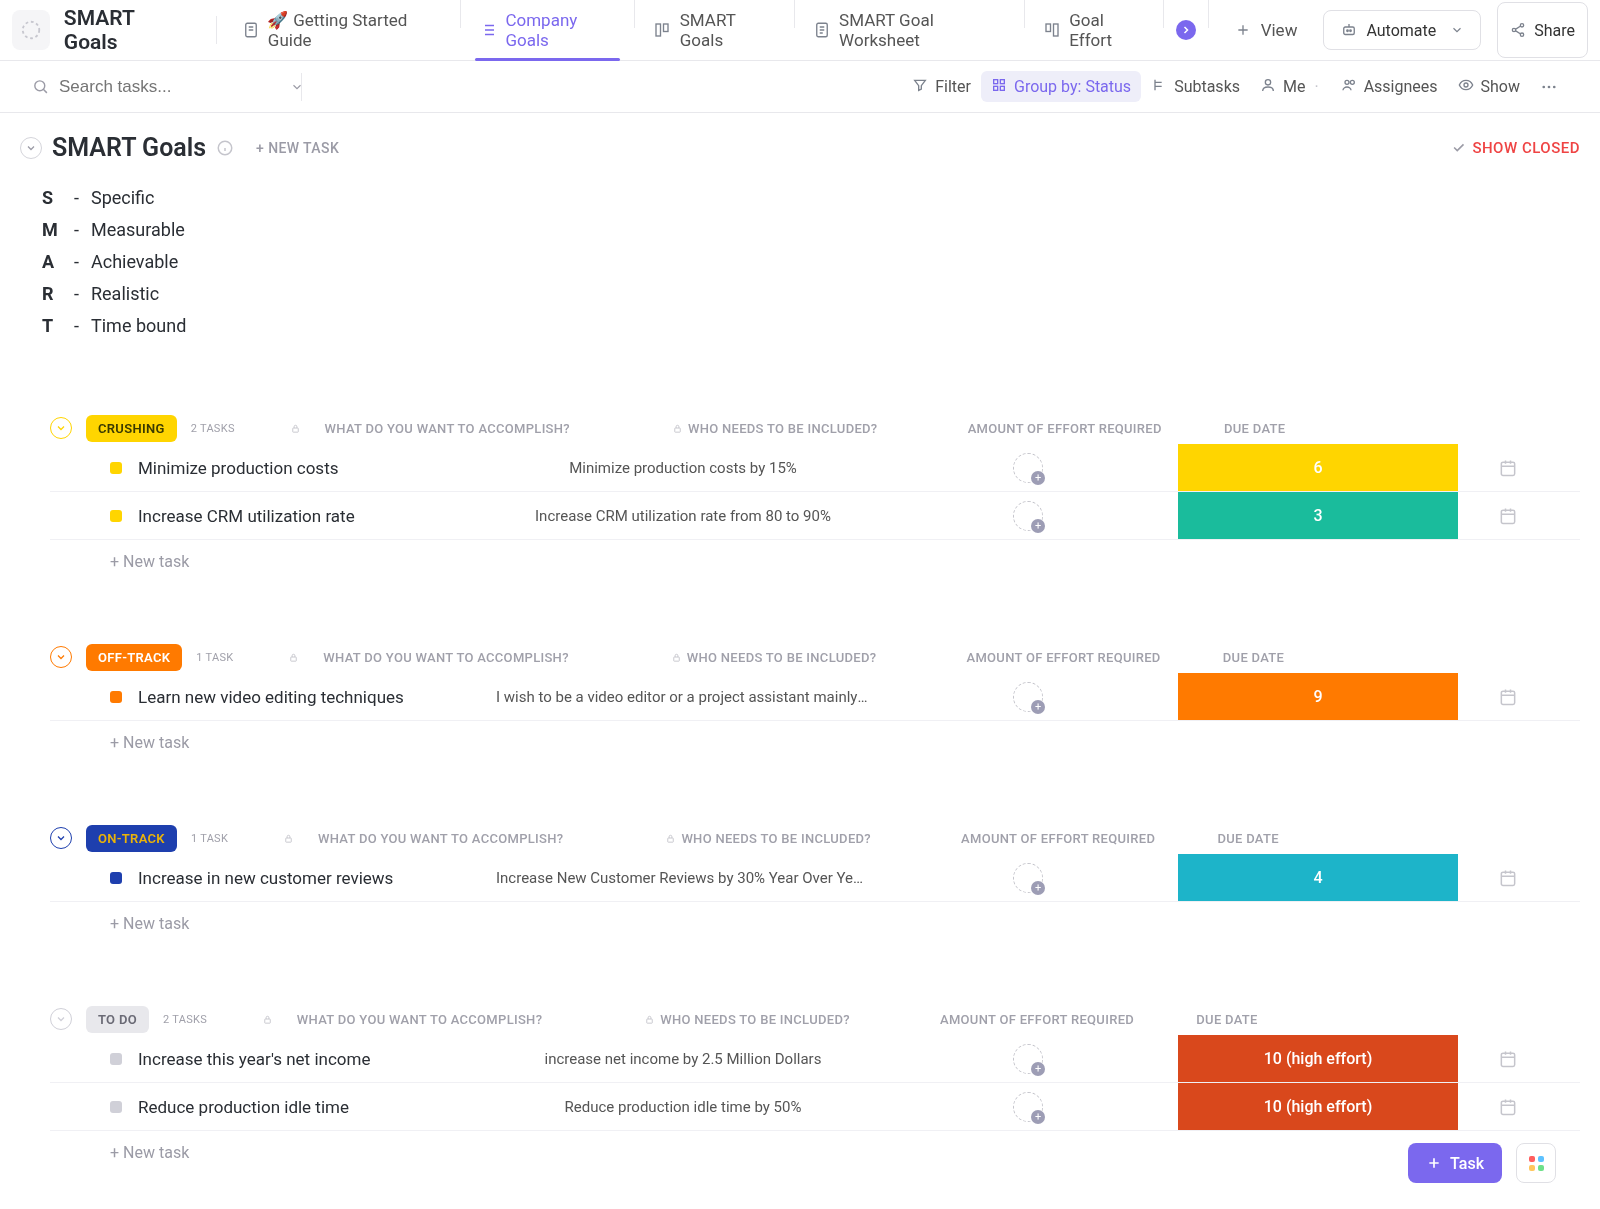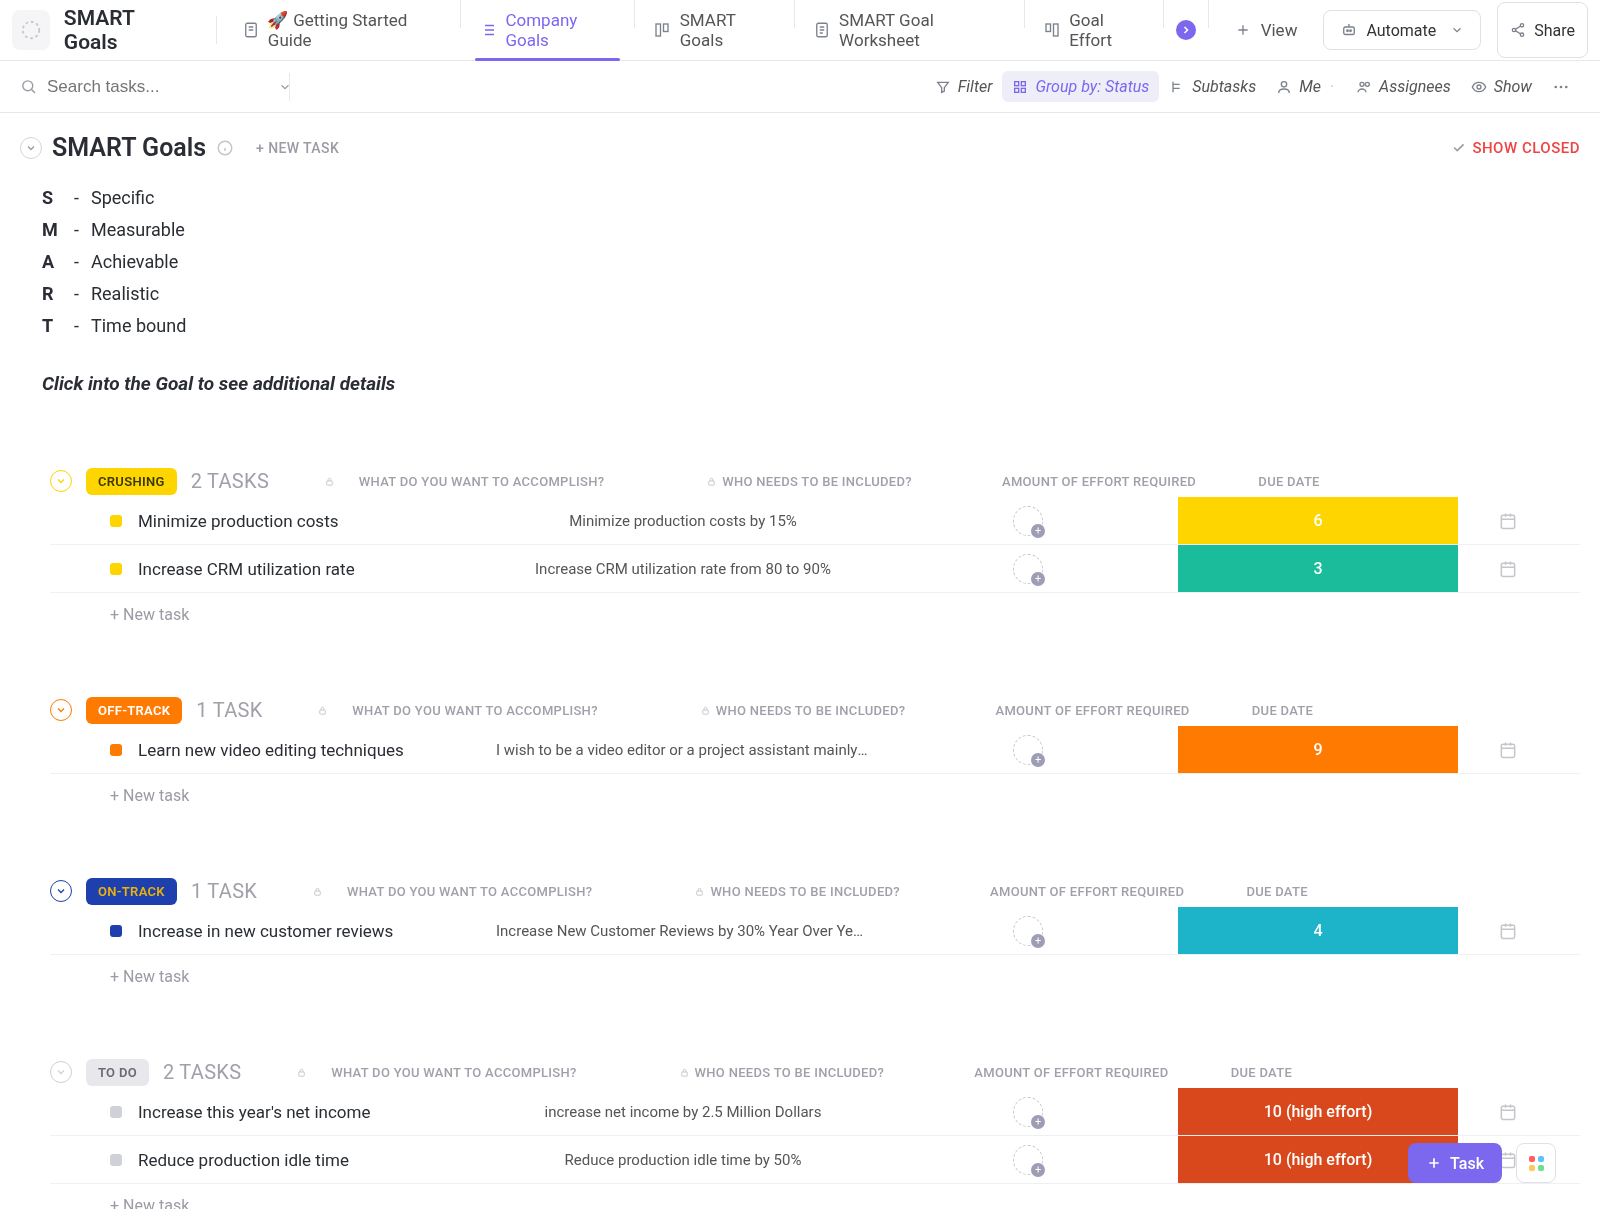--- a/index.html
+++ b/index.html
@@ -12,41 +12,41 @@
 .tab { display:flex; align-items:center; gap:8px; padding:0 14px; height:60px; font-size:17px; color:#555; cursor:pointer; position:relative;}
 .tab.active { color:#7b68ee;}
 .tab.active::after{content:""; position:absolute; left:10px; right:10px; bottom:-1px; height:3px; background:#7b68ee; border-radius:2px;}
 .tab-ico{width:20px;height:20px;display:flex;align-items:center;justify-content:center;color:#7c828d;}
 .tab.active .tab-ico{color:#7b68ee;}
 .circle-purple{width:20px;height:20px;border-radius:50%;background:#7b68ee;display:flex;align-items:center;justify-content:center;}
 .circle-purple svg{stroke:#fff;}
 .spacer{flex:1;}
 .btn-outline{display:flex;align-items:center;gap:8px;height:40px;padding:0 16px;border:1px solid #e0e0e5;border-radius:8px;font-size:16px;color:#333;cursor:pointer;background:#fff;}
 .btn-outline.small{height:56px;padding:0 12px;justify-content:flex-end;}
-.subbar{display:flex;align-items:center;height:52px;padding:0 20px;border-bottom:1px solid #e8e8ec;}
+.subbar{display:flex;align-items:center;height:52px;padding:0 32px;border-bottom:1px solid #e8e8ec;}
 .search-wrap{display:flex;align-items:center;gap:10px;color:#aaa;font-size:17px;width:265px;}
 .search-wrap input{border:none;outline:none;font-size:17px;flex:1;}
-.tool{display:flex;align-items:center;gap:7px;font-size:16px;color:#555;padding:6px 10px;border-radius:6px;cursor:pointer;font-style:italic;}
+.tool{display:flex;gap:7px;font-size:16px;color:#555;padding:6px 10px;border-radius:6px;cursor:pointer;}
 .tool.active{background:#eeeef9;color:#7b68ee;}
 .content{padding:20px 20px 120px 20px;}
 .title-row{display:flex;align-items:center;gap:10px;}
 .collapse-circ{width:22px;height:22px;border:1px solid #d5d5db;border-radius:50%;display:flex;align-items:center;justify-content:center;color:#9b9ba6;}
 .h1{font-size:25px;font-weight:600;}
 .info-ico{color:#c5c5cc;}
 .newtask-link{color:#9b9ba6;font-size:14px;font-weight:500;letter-spacing:0.4px;cursor:pointer;margin-left:12px;}
 .showclosed{color:#ef4444;font-size:15px;font-weight:500;letter-spacing:.5px;display:flex;align-items:center;gap:6px;cursor:pointer;}
 .smart-list{margin:20px 0 0 22px;}
 .smart-list .row{display:flex;gap:12px;font-size:18px;line-height:32px;}
 .smart-list .letter{font-weight:700;width:20px;}
 .hint{font-style:italic;font-weight:700;font-size:19px;margin:30px 0 0 22px;}
 .group{margin-top:70px;margin-left:30px;}
 .group-header{display:flex;align-items:center;height:32px;}
 .gh-collapse{width:22px;height:22px;border-radius:50%;display:flex;align-items:center;justify-content:center;margin-right:14px;}
 .status-pill{padding:6px 12px;border-radius:6px;font-size:13px;font-weight:600;letter-spacing:.3px;}
-.task-count{font-size:20px;color:#a0a0aa;margin-left:14px;letter-spacing:.3px;}
+.task-count{font-size:11px;color:#a0a0aa;margin-left:14px;letter-spacing:.3px;}
 .col-headers{display:flex;flex:1;}
 .col-h{text-align:center;font-size:13px;color:#a0a0aa;letter-spacing:.3px;font-weight:500;display:flex;align-items:center;justify-content:center;gap:5px;}
 .col-h .lock{color:#c5c5cc;}
 .col-accomplish{width:390px;gap:24px;}
 .col-include{width:300px;justify-content:center;}
 .col-effort{width:280px;}
 .col-due{width:100px;}
 .task-row{display:flex;align-items:center;height:48px;border-bottom:1px solid #f0f0f4;background:#fff;}
 .task-row:first-of-type{border-top:1px solid #f0f0f4;}
 .task-indent{width:60px;}
@@ -287,21 +287,20 @@
         <span class="letter">R</span>
         <span>-</span>
         <span>Realistic</span>
       </div>
       <div class="row">
         <span class="letter">T</span>
         <span>-</span>
         <span>Time bound</span>
       </div>
     </div>
-  <div class="hint">Click into the Goal to see additional details</div>
 
   <div id="groups-host">
       <div class="group">
         <div class="group-header">
           <div class="gh-collapse" style="border:1.5px solid #ffd500;">
             <svg width="12" height="12" viewBox="0 0 24 24" fill="none" stroke="#ffd500" stroke-width="2.5">
               <path d="M6 9l6 6 6-6"></path>
             </svg>
           </div>
           <div class="status-pill" style="background:#ffd500;color:#3a3a00;">CRUSHING</div>

